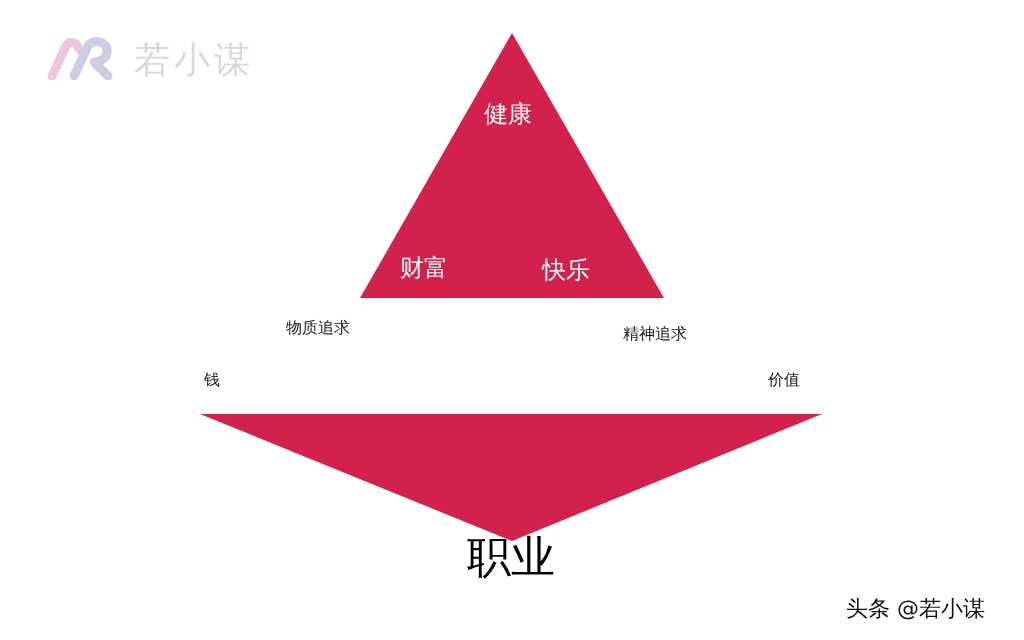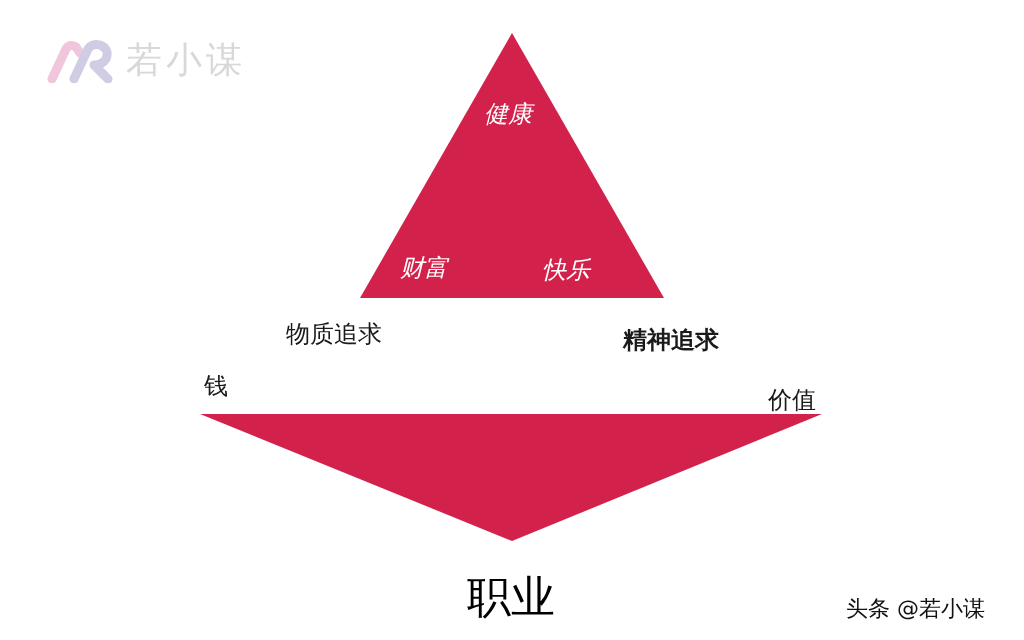--- a/index.html
+++ b/index.html
@@ -1,22 +1,22 @@
 <!DOCTYPE html>
 <html><head>
 <meta charset="utf-8">
 <style>
   html,body{margin:0;padding:0;}
   body{width:1024px;height:640px;background:#ffffff;position:relative;overflow:hidden;font-family:"DejaVu Sans","Liberation Sans",sans-serif;}
   .abs{position:absolute;white-space:nowrap;}
   svg.shapes{position:absolute;left:0;top:0;}
-  .logo{left:46px;top:36px;display:flex;align-items:center;}
+  .logo{left:46px;top:36px;display:flex;align-items:flex-start;gap:8px;}
   .logo-text{font-size:36px;color:#d8d8d8;margin-left:8px;letter-spacing:4px;}
-  .tri-label{color:#ffffff;font-size:24px;font-style:italic;}
-  .side-label{color:#1a1a1a;font-size:24px;}
+  .tri-label{color:#ffffff;font-size:24px;}
+  .side-label{color:#1a1a1a;font-size:16px;}
   .career{color:#000000;font-size:44px;}
   .watermark{color:#111111;font-size:22px;}
 </style>
 </head>
 <body>
 
 <svg class="shapes" width="1024" height="640">
   <polygon points="512,33 360,298 664,298" fill="#d2224b"></polygon>
   <polygon points="200,414 822,414 512,541" fill="#d2224b"></polygon>
 </svg>
@@ -27,19 +27,19 @@
     <path d="M28 40 L42 10 Q46 4 54 6 Q64 10 60 20 Q56 26 48 26 L62 40" stroke="#cfcce3" stroke-width="9" fill="none" stroke-linecap="round" stroke-linejoin="round"></path>
   </svg>
   <span class="logo-text">若小谋</span>
 </div>
 
 <div class="abs tri-label" style="left:484px;top:98px;">健康</div>
 <div class="abs tri-label" style="left:400px;top:252px;">财富</div>
 <div class="abs tri-label" style="left:542px;top:254px;">快乐</div>
 
 <div class="abs side-label" style="left:286px;top:318px;">物质追求</div>
-<div class="abs side-label" style="left:623px;top:324px;font-weight:bold;">精神追求</div>
+<div class="abs side-label" style="left:623px;top:324px;">精神追求</div>
 <div class="abs side-label" style="left:204px;top:370px;">钱</div>
-<div class="abs side-label" style="left:768px;top:384px;">价值</div>
+<div class="abs side-label" style="left:768px;top:370px;">价值</div>
 
-<div class="abs career" style="left:467px;top:568px;">职业</div>
+<div class="abs career" style="left:467px;top:528px;">职业</div>
 
 <div class="abs watermark" style="left:846px;top:594px;">头条 @若小谋</div>
 
 </body></html>

